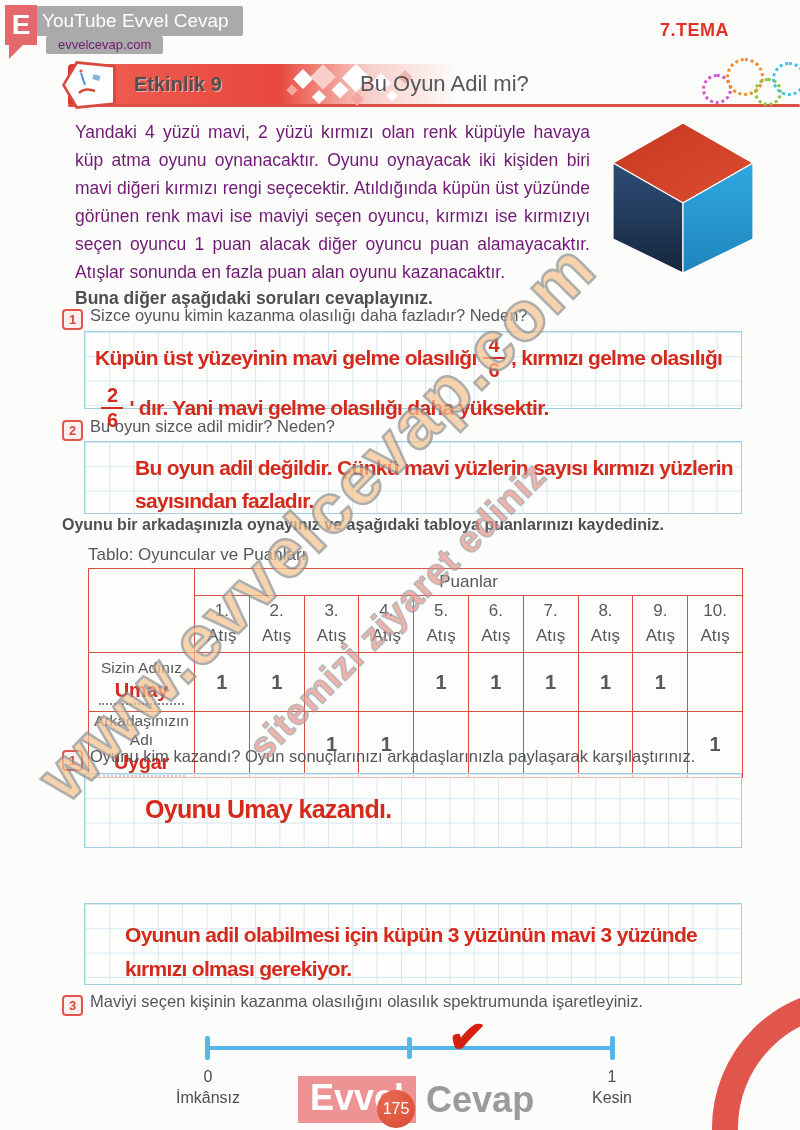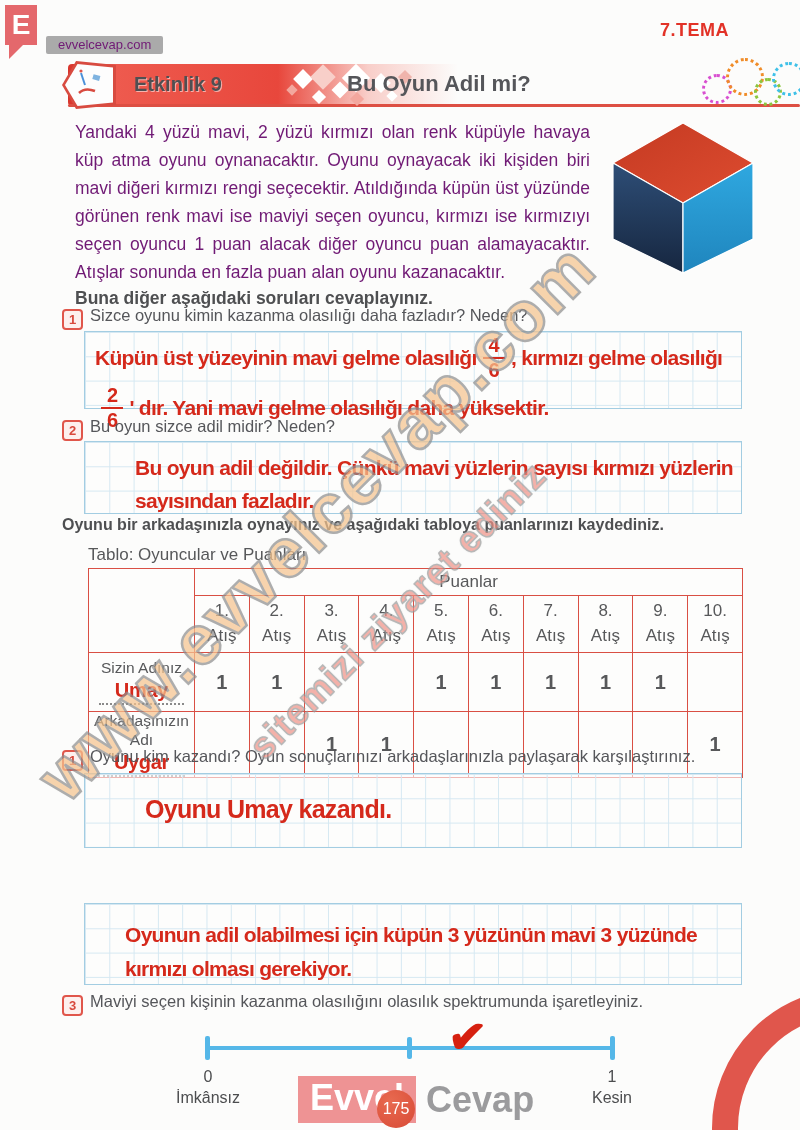--- a/index.html
+++ b/index.html
@@ -34,21 +34,21 @@
   .dm.n1{left:2px;top:20px;width:8px;height:8px;background:#f3a79e;}
   .dm.n2{left:10px;top:6px;width:14px;height:14px;}
   .dm.n3{left:28px;top:26px;width:10px;height:10px;}
   .dm.n4{left:28px;top:2px;width:18px;height:18px;background:#f8cfc9;}
   .dm.n5{left:48px;top:18px;width:12px;height:12px;}
   .dm.n6{left:60px;top:2px;width:20px;height:20px;}
   .dm.n7{left:66px;top:28px;width:10px;height:10px;background:#f3a79e;}
   .dm.n8{left:88px;top:10px;width:14px;height:14px;}
   .dm.n9{left:102px;top:26px;width:8px;height:8px;}
   .dm.n10{left:114px;top:6px;width:10px;height:10px;background:#efb4ac;}
-  .banner-title{position:absolute;left:279px;top:7px;font-size:22px;font-weight:bold;color:#55565a;z-index:3;}
+  .banner-title{position:absolute;left:292px;top:7px;font-size:22px;font-weight:normal;color:#55565a;z-index:3;}
   .gears{position:absolute;left:700px;top:58px;width:100px;height:56px;}
   .gear{position:absolute;border-radius:50%;}
   .gear.magenta{left:2px;top:16px;width:24px;height:24px;border:3px dotted #d84fd0;}
   .gear.orange{left:26px;top:0px;width:32px;height:32px;border:3px dotted #f08c28;}
   .gear.green{left:54px;top:20px;width:22px;height:22px;border:3px dotted #8cc63e;}
   .gear.cyan{left:72px;top:4px;width:28px;height:28px;border:3px dotted #3fc1e8;}
   
   .intro{position:absolute;left:75px;top:118px;width:692px;display:flex;}
   .intro-text{width:515px;font-size:17.5px;line-height:28px;text-align:justify;color:#701a75;}
   .cube-wrap{width:177px;display:flex;justify-content:flex-end;align-items:flex-start;padding-top:2px;}
@@ -108,20 +108,21 @@
     -webkit-text-stroke:1.5px #9a9a9a;text-shadow:0 0 2px #9a9a9a;}
 </style>
 </head>
 <body>
 
 <div id="page">
 
   <div class="e-badge">
       <span>E</span>
     </div>
+  <div class="yt-bar1">YouTube Evvel Cevap</div>
   <div class="yt-bar2">evvelcevap.com</div>
   <div class="tema">7.TEMA</div>
 
   <div class="banner">
     <div class="banner-red"></div>
     <div class="banner-underline"></div>
     <div class="shield">
       <div class="shield-inner">
         <svg width="46" height="42" viewBox="0 0 46 42">
           <line x1="16" y1="10" x2="20" y2="22" stroke="#4a90d9" stroke-width="2"></line>

